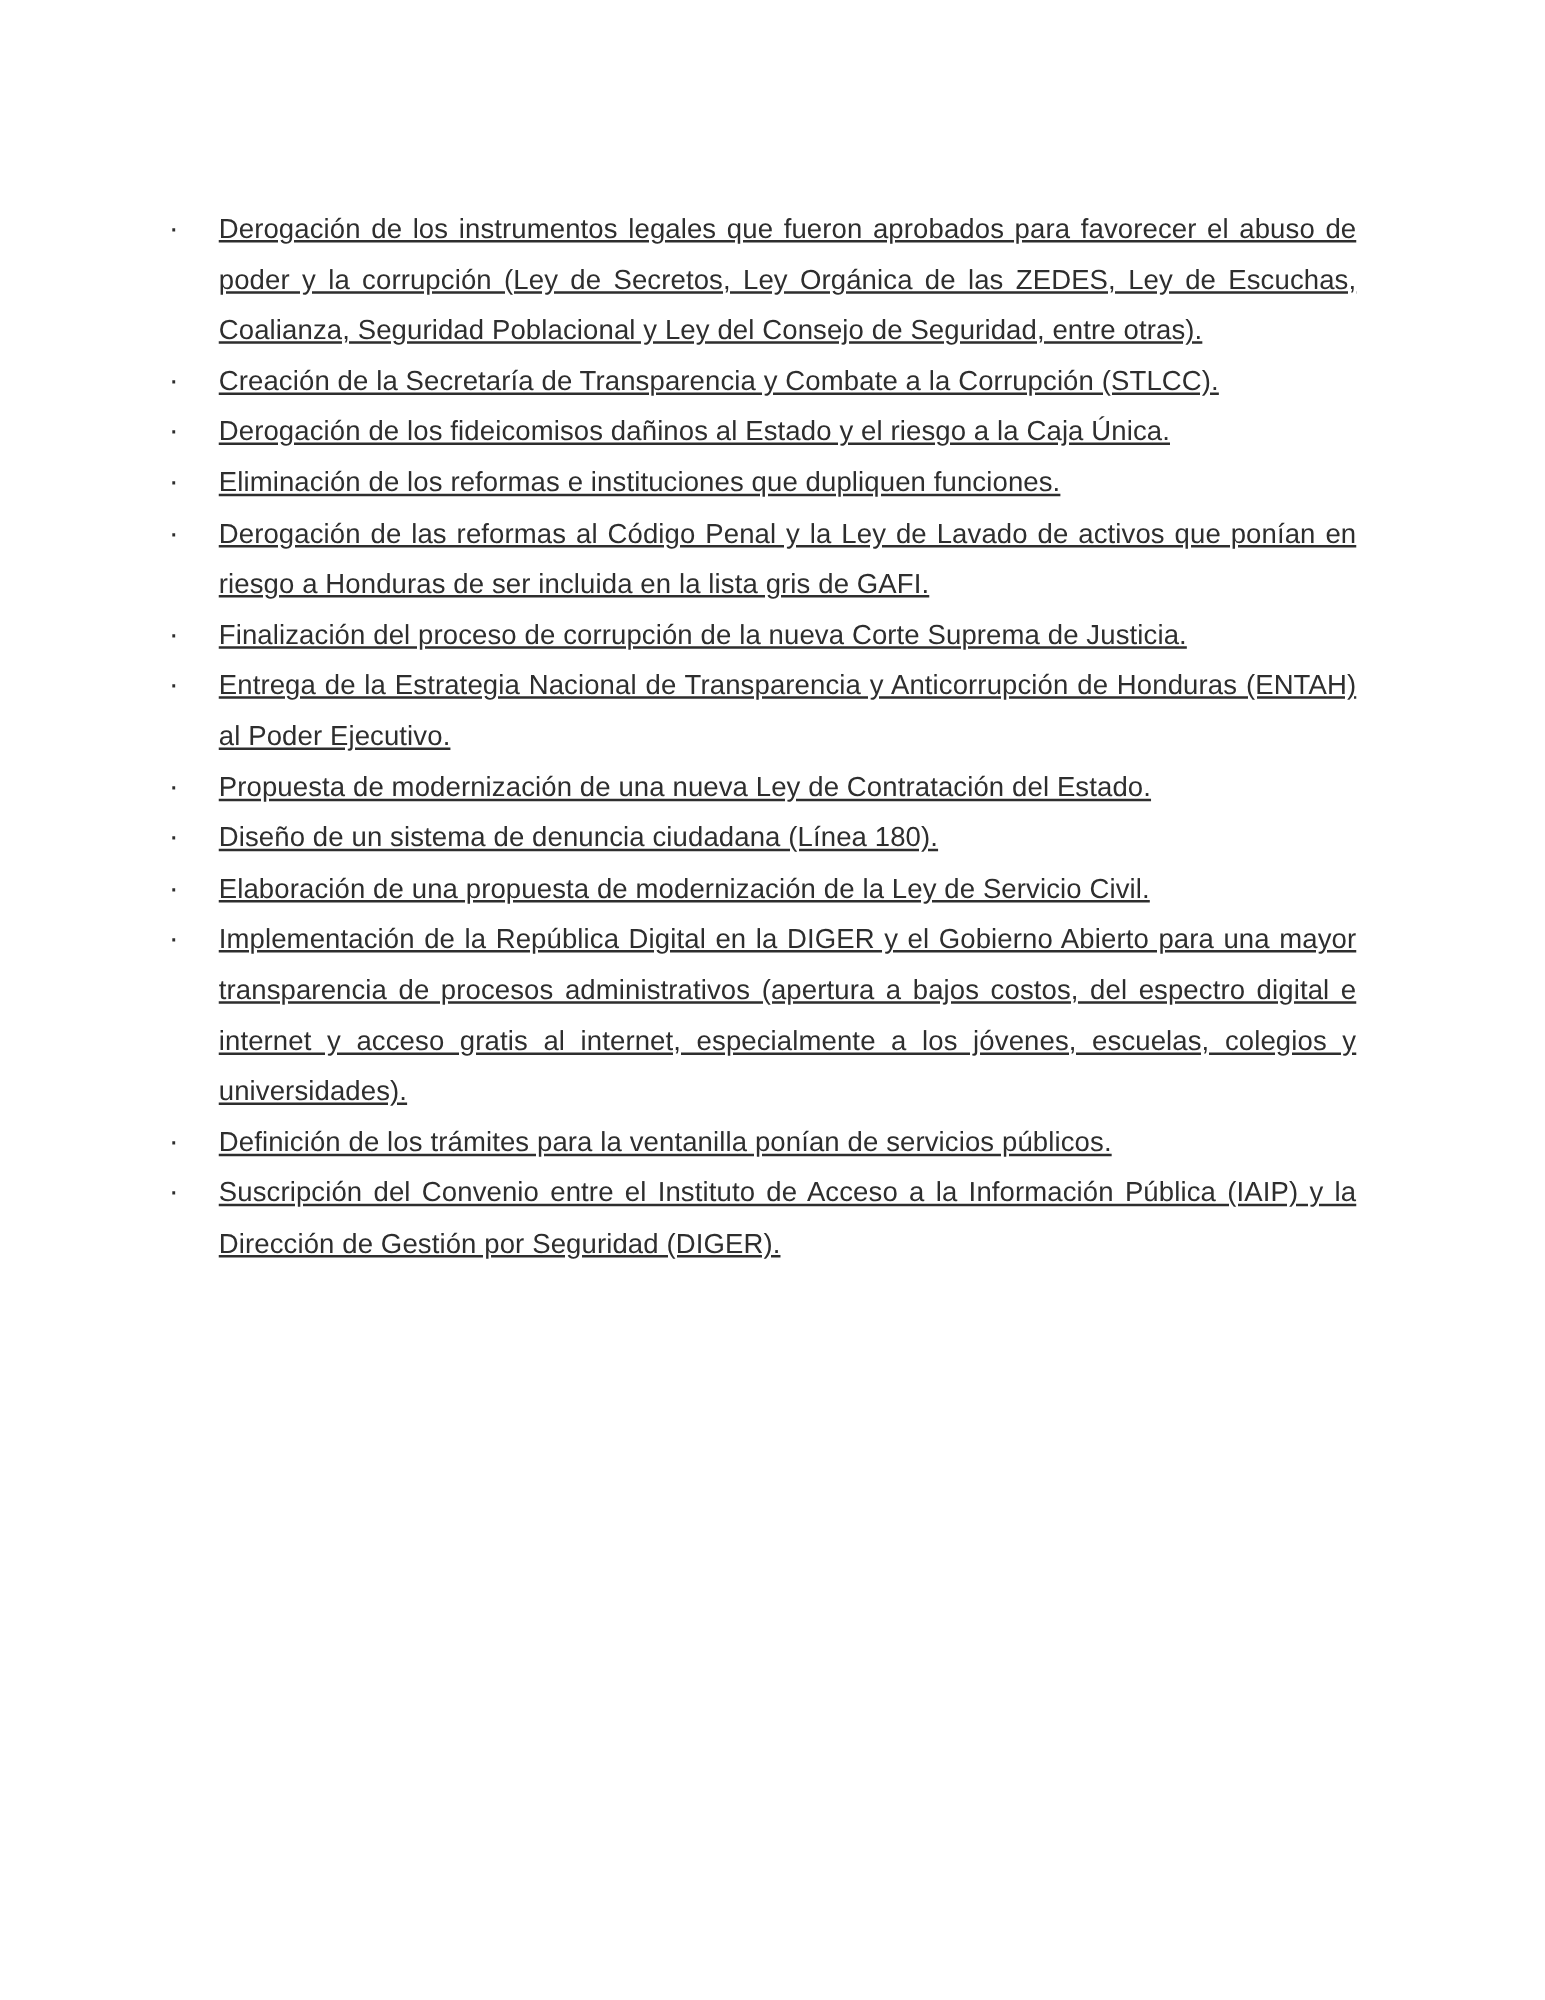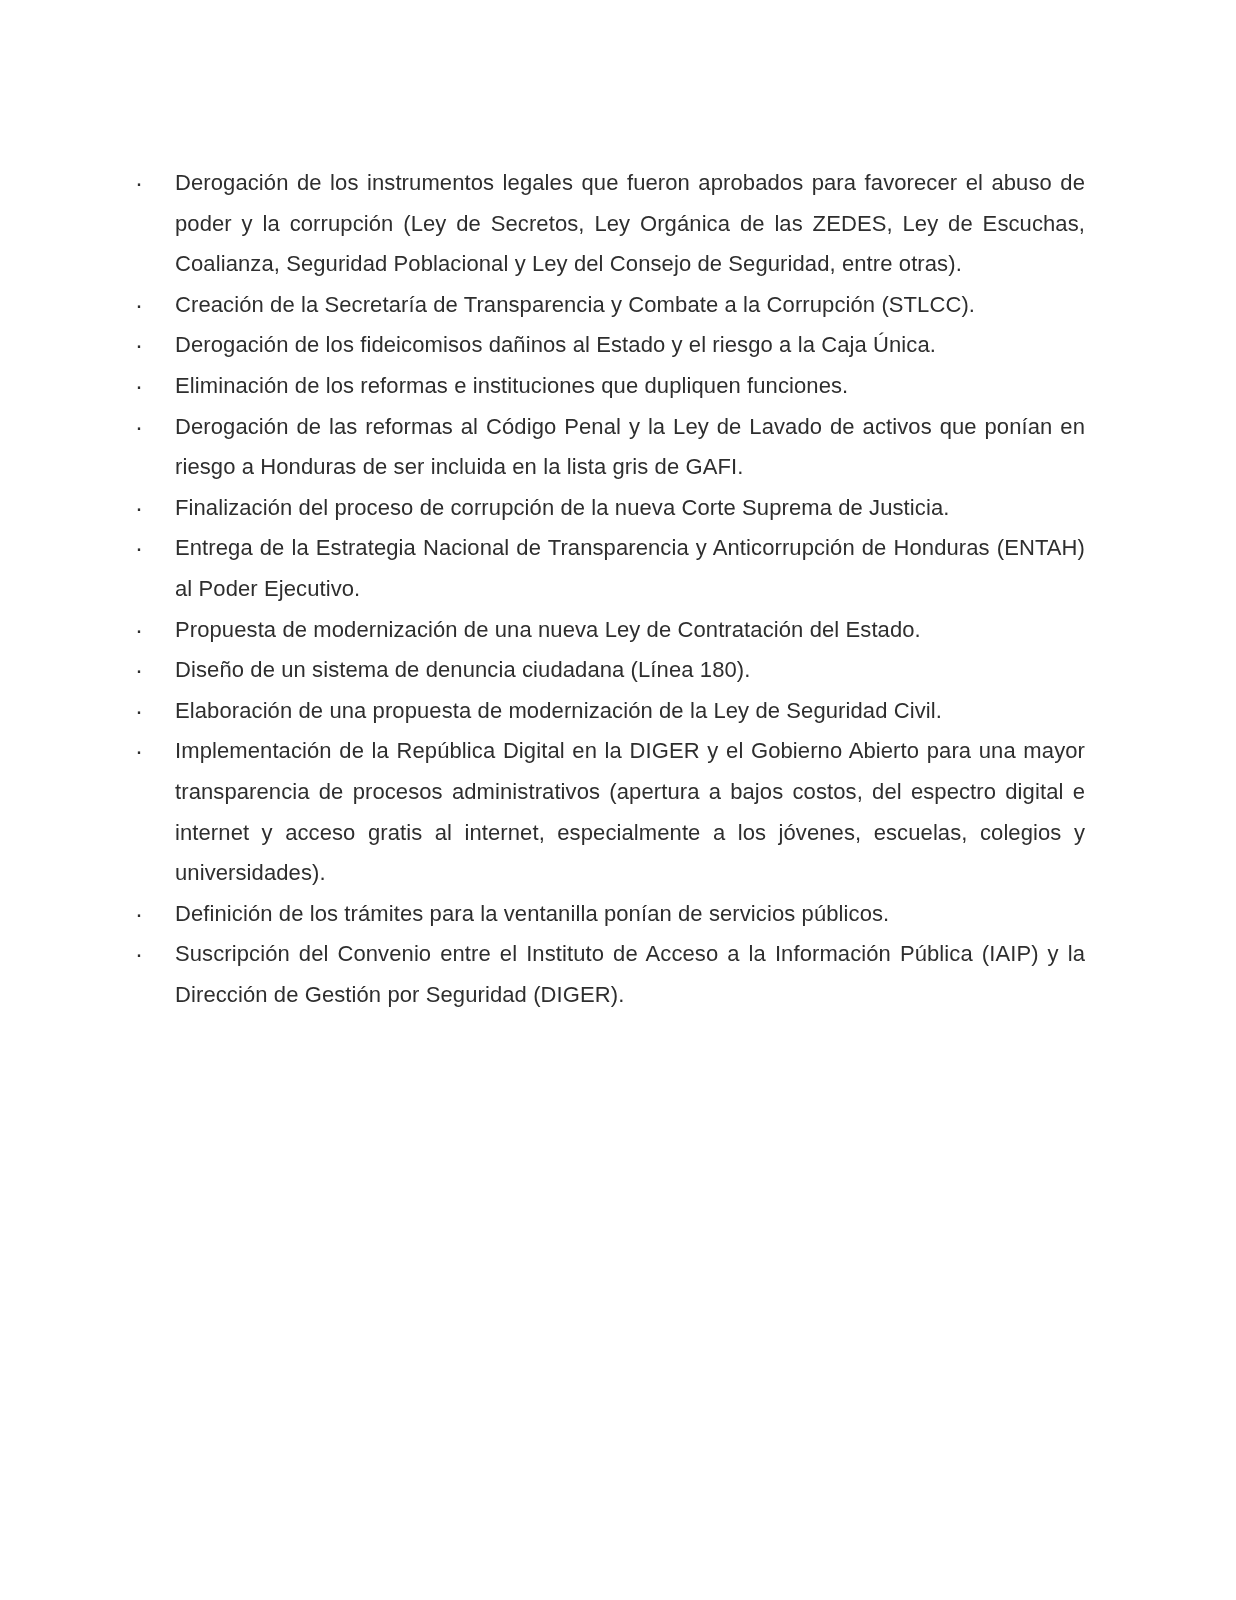--- a/index.html
+++ b/index.html
@@ -34,20 +34,21 @@
     flex: 0 0 40px;
     width: 40px;
     font-size: 24px;
     line-height: 40.6px;
     user-select: none;
   }
   .bullet-text {
     flex: 1 1 auto;
     text-align: justify;
     letter-spacing: 0.1px;
+    text-decoration: underline;
   }
 </style>
 </head>
 <body>
 
 <div class="doc-page">
   <div class="bullet-list">
 
     <div class="bullet-item">
       <span class="bullet-marker">·</span>
@@ -89,21 +90,21 @@
       <span class="bullet-text">Propuesta de modernización de una nueva Ley de Contratación del Estado.</span>
     </div>
 
     <div class="bullet-item">
       <span class="bullet-marker">·</span>
       <span class="bullet-text">Diseño de un sistema de denuncia ciudadana (Línea 180).</span>
     </div>
 
     <div class="bullet-item">
       <span class="bullet-marker">·</span>
-      <span class="bullet-text">Elaboración de una propuesta de modernización de la Ley de Seguridad Civil.</span>
+      <span class="bullet-text">Elaboración de una propuesta de modernización de la Ley de Servicio Civil.</span>
     </div>
 
     <div class="bullet-item">
       <span class="bullet-marker">·</span>
       <span class="bullet-text">Implementación de la República Digital en la DIGER y el Gobierno Abierto para una mayor transparencia de procesos administrativos (apertura a bajos costos, del espectro digital e internet y acceso gratis al internet, especialmente a los jóvenes, escuelas, colegios y universidades).</span>
     </div>
 
     <div class="bullet-item">
       <span class="bullet-marker">·</span>
       <span class="bullet-text">Definición de los trámites para la ventanilla ponían de servicios públicos.</span>

